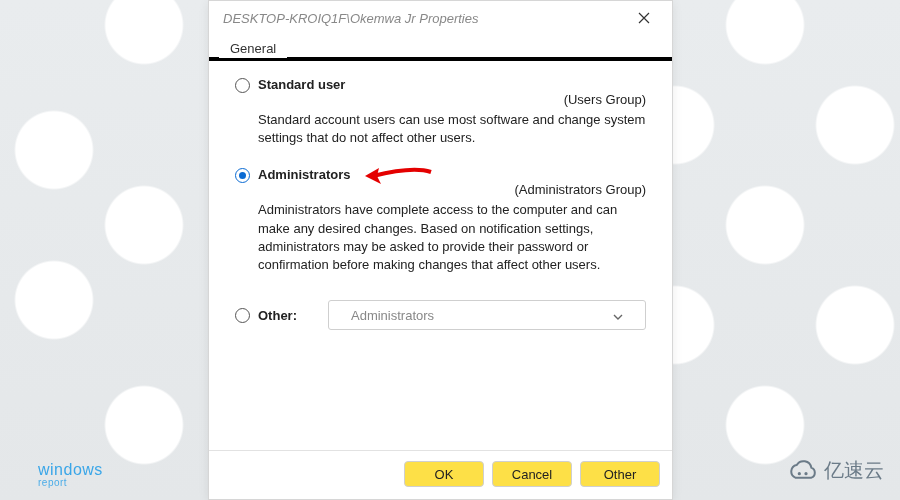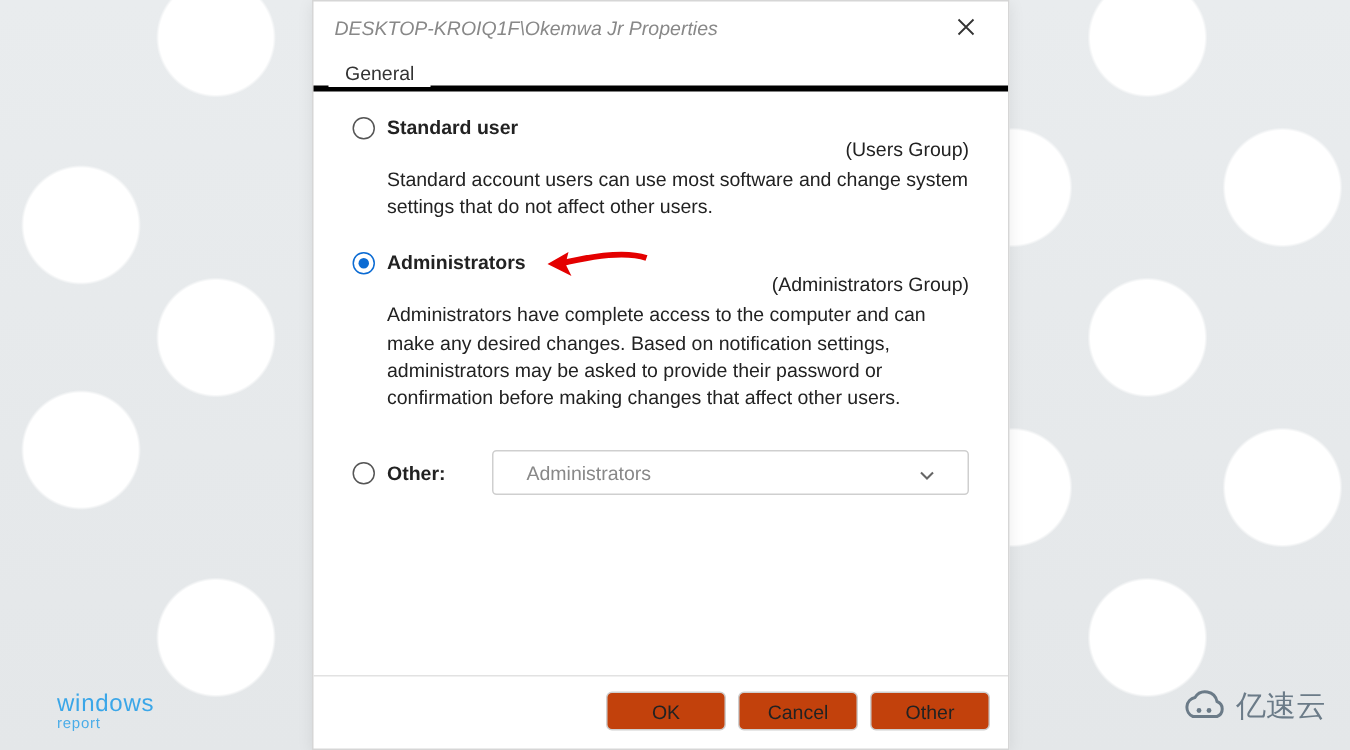--- a/index.html
+++ b/index.html
@@ -135,21 +135,21 @@
   .select .chev { color: #666; }
   .footer {
     border-top: 1px solid #e2e2e2;
     padding: 10px 12px 12px 12px;
     display: flex; justify-content: flex-end; gap: 8px;
   }
   .btn {
     min-width: 80px; height: 26px;
     border: 1px solid #cfcfcf;
     border-radius: 4px;
-    background: #c2410c;
+    background: #fde047;
     font-size: 13px; color: #222;
     cursor: pointer;
   }
   
   .wm-left {
     position: absolute; left: 38px; bottom: 12px;
     color: #3aa6e8; font-size: 16px; line-height: 1;
     letter-spacing: 0.5px;
   }
   .wm-left .l1 { font-weight: 400; text-align: center; }

